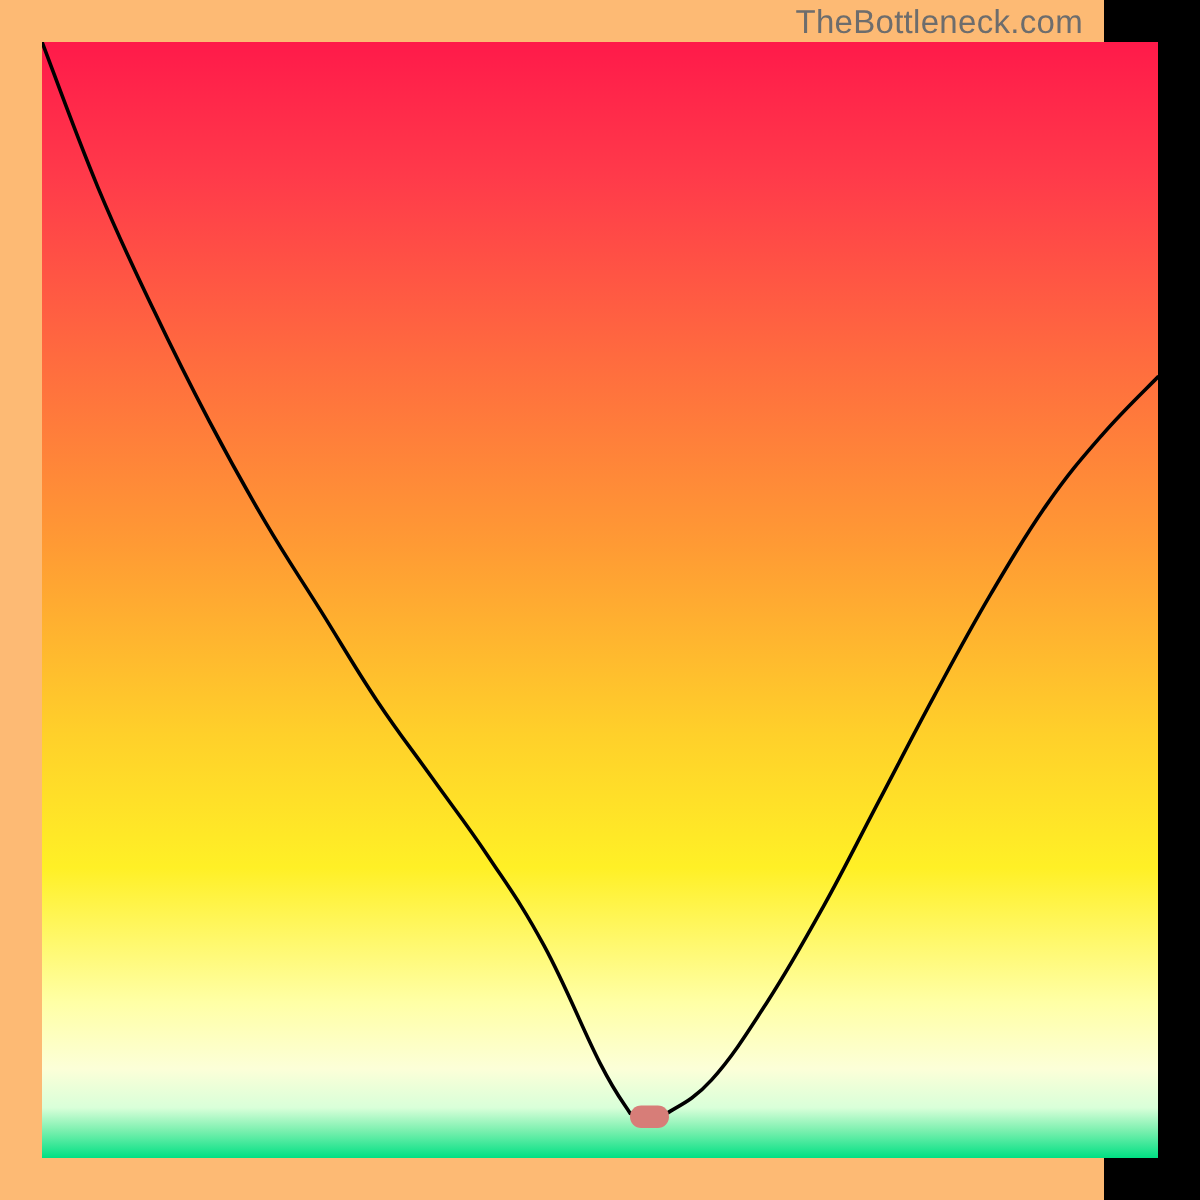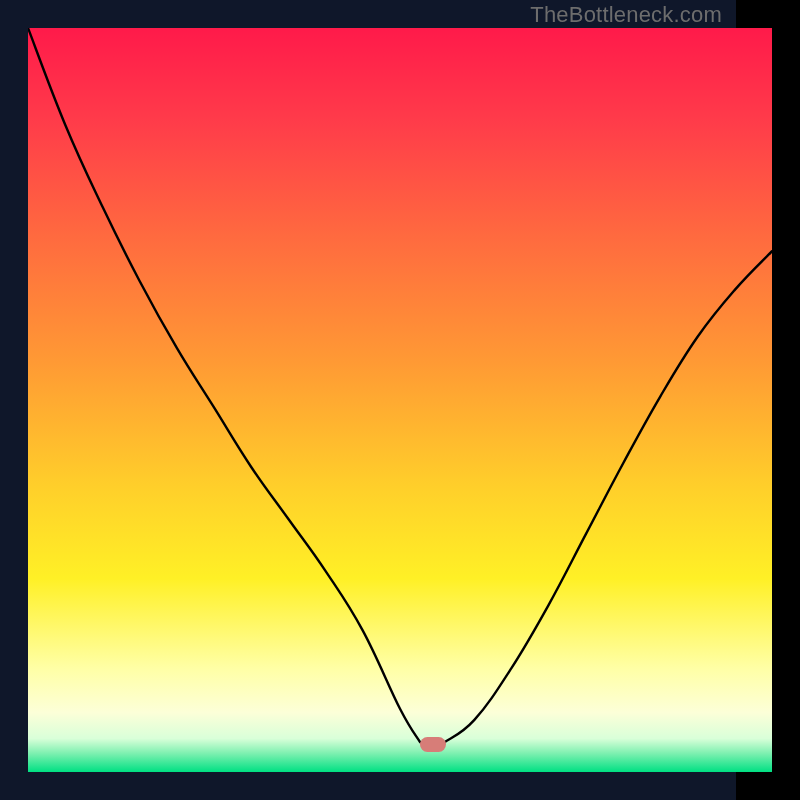--- a/index.html
+++ b/index.html
@@ -8,21 +8,21 @@
     width: 800px;
     height: 800px;
     overflow: hidden;
     background: #000;
     font-family: Arial, Helvetica, sans-serif;
   }
   .frame {
     position: relative;
     width: 736px;
     height: 800px;
-    background: #0f172a;
+    background: #fdba74;
     text-align: right;
   }
   .plot-area {
     position: absolute;
     left: 28px;
     top: 28px;
     width: 744px;
     height: 744px;
     overflow: hidden;
   }

